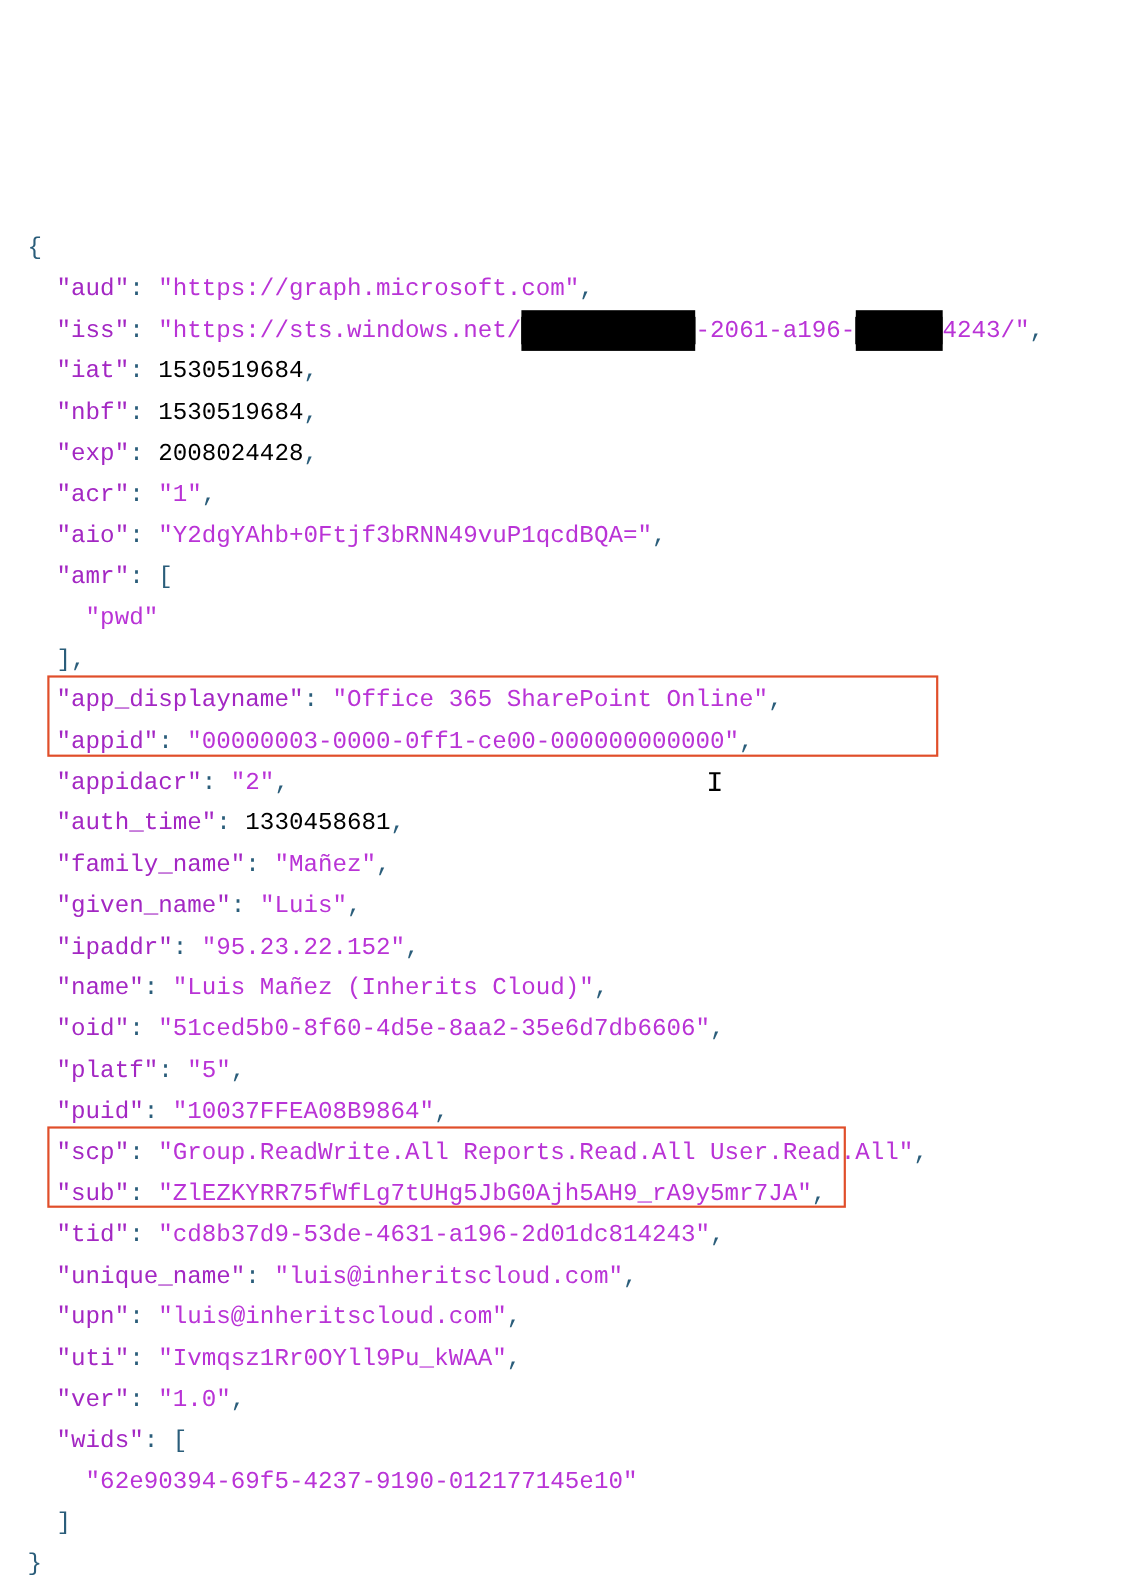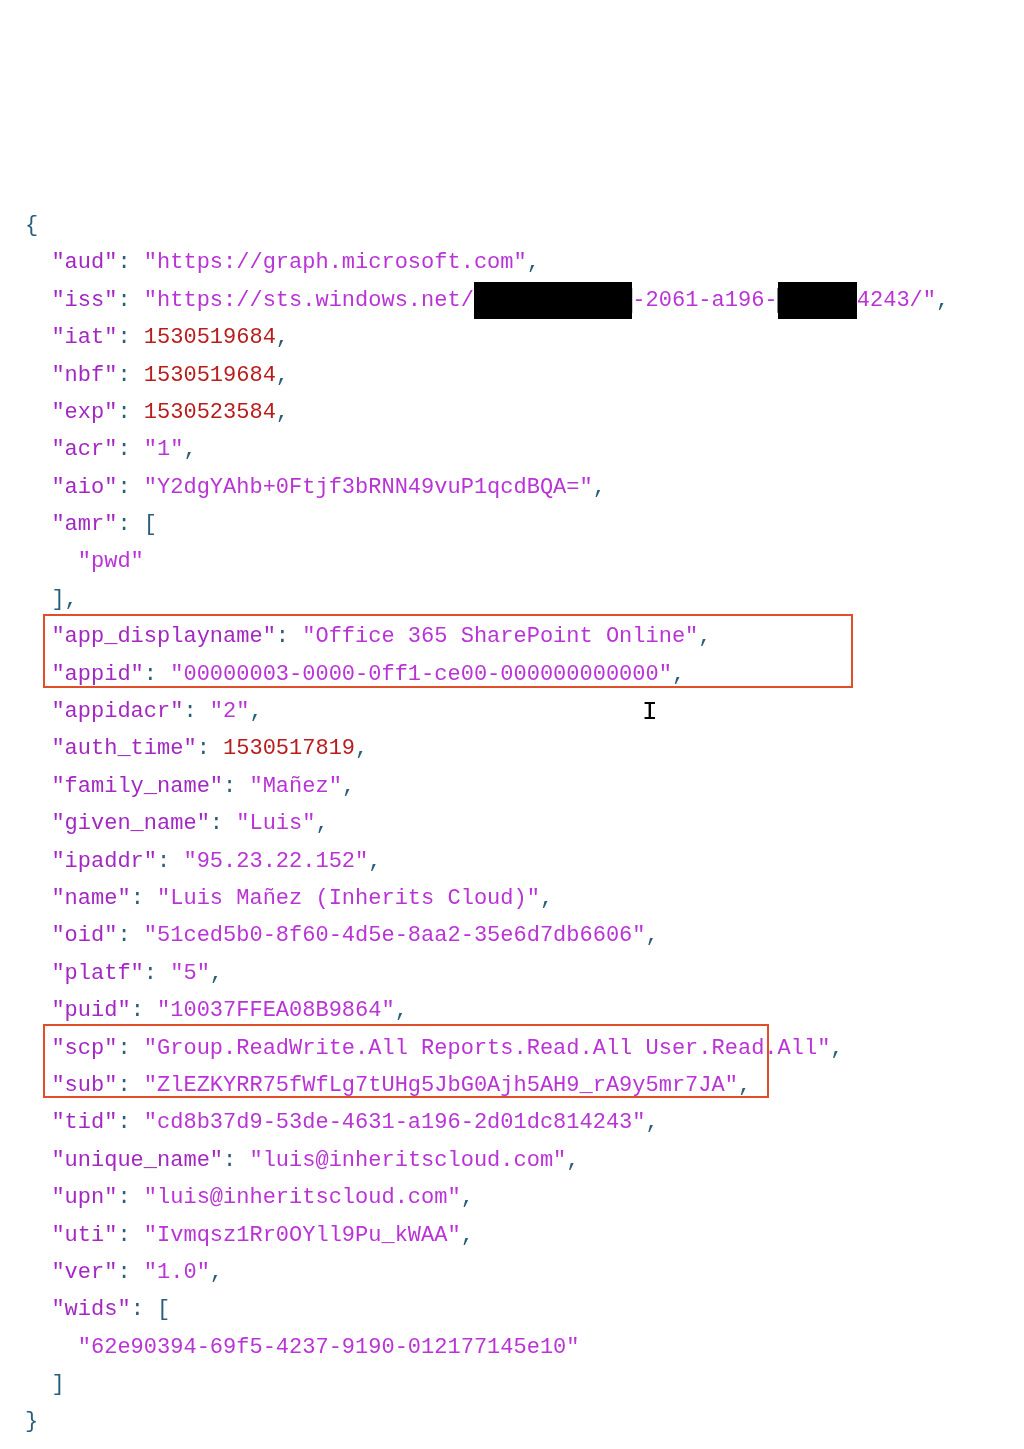--- a/index.html
+++ b/index.html
@@ -11,21 +11,21 @@
       line-height: 1.7;
       background: #ffffff;
       color: #0f3d5e;
       white-space: pre-wrap;
       word-break: break-all;
     }
     .brace { color: #2a5d7a; }
     .key { color: #a327c3; }
     .punct { color: #2a5d7a; }
     .str { color: #b933d6; }
-    .num { color: #b91c1c; }
+    .num { color: #000000; }
     .redacted {
       background: #000000;
       color: #000000;
       display: inline-block;
     }
     .hl-box {
       position: absolute;
       border: 2px solid #e04e2a;
       background: transparent;
       pointer-events: none;
@@ -46,30 +46,30 @@
 <body>
 
 
 
 <div class="container">
 <span class="brace">{</span>
   <span class="key">"aud"</span><span class="punct">: </span><span class="str">"https://graph.microsoft.com"</span><span class="punct">,</span>
   <span class="key">"iss"</span><span class="punct">: </span><span class="str">"https://sts.windows.net/</span><span class="redacted">████████████</span><span class="str">-2061-a196-</span><span class="redacted">██████</span><span class="str">4243/"</span><span class="punct">,</span>
   <span class="key">"iat"</span><span class="punct">: </span><span class="num">1530519684</span><span class="punct">,</span>
   <span class="key">"nbf"</span><span class="punct">: </span><span class="num">1530519684</span><span class="punct">,</span>
-  <span class="key">"exp"</span><span class="punct">: </span><span class="num">1530523584</span><span class="punct">,</span>
+  <span class="key">"exp"</span><span class="punct">: </span><span class="num">2008024428</span><span class="punct">,</span>
   <span class="key">"acr"</span><span class="punct">: </span><span class="str">"1"</span><span class="punct">,</span>
   <span class="key">"aio"</span><span class="punct">: </span><span class="str">"Y2dgYAhb+0Ftjf3bRNN49vuP1qcdBQA="</span><span class="punct">,</span>
   <span class="key">"amr"</span><span class="punct">: </span><span class="punct">[</span>
     <span class="str">"pwd"</span>
   <span class="punct">]</span><span class="punct">,</span>
   <span class="key">"app_displayname"</span><span class="punct">: </span><span class="str">"Office 365 SharePoint Online"</span><span class="punct">,</span>
   <span class="key">"appid"</span><span class="punct">: </span><span class="str">"00000003-0000-0ff1-ce00-000000000000"</span><span class="punct">,</span>
   <span class="key">"appidacr"</span><span class="punct">: </span><span class="str">"2"</span><span class="punct">,</span>
-  <span class="key">"auth_time"</span><span class="punct">: </span><span class="num">1530517819</span><span class="punct">,</span>
+  <span class="key">"auth_time"</span><span class="punct">: </span><span class="num">1330458681</span><span class="punct">,</span>
   <span class="key">"family_name"</span><span class="punct">: </span><span class="str">"Mañez"</span><span class="punct">,</span>
   <span class="key">"given_name"</span><span class="punct">: </span><span class="str">"Luis"</span><span class="punct">,</span>
   <span class="key">"ipaddr"</span><span class="punct">: </span><span class="str">"95.23.22.152"</span><span class="punct">,</span>
   <span class="key">"name"</span><span class="punct">: </span><span class="str">"Luis Mañez (Inherits Cloud)"</span><span class="punct">,</span>
   <span class="key">"oid"</span><span class="punct">: </span><span class="str">"51ced5b0-8f60-4d5e-8aa2-35e6d7db6606"</span><span class="punct">,</span>
   <span class="key">"platf"</span><span class="punct">: </span><span class="str">"5"</span><span class="punct">,</span>
   <span class="key">"puid"</span><span class="punct">: </span><span class="str">"10037FFEA08B9864"</span><span class="punct">,</span>
   <span class="key">"scp"</span><span class="punct">: </span><span class="str">"Group.ReadWrite.All Reports.Read.All User.Read.All"</span><span class="punct">,</span>
   <span class="key">"sub"</span><span class="punct">: </span><span class="str">"ZlEZKYRR75fWfLg7tUHg5JbG0Ajh5AH9_rA9y5mr7JA"</span><span class="punct">,</span>
   <span class="key">"tid"</span><span class="punct">: </span><span class="str">"cd8b37d9-53de-4631-a196-2d01dc814243"</span><span class="punct">,</span>

